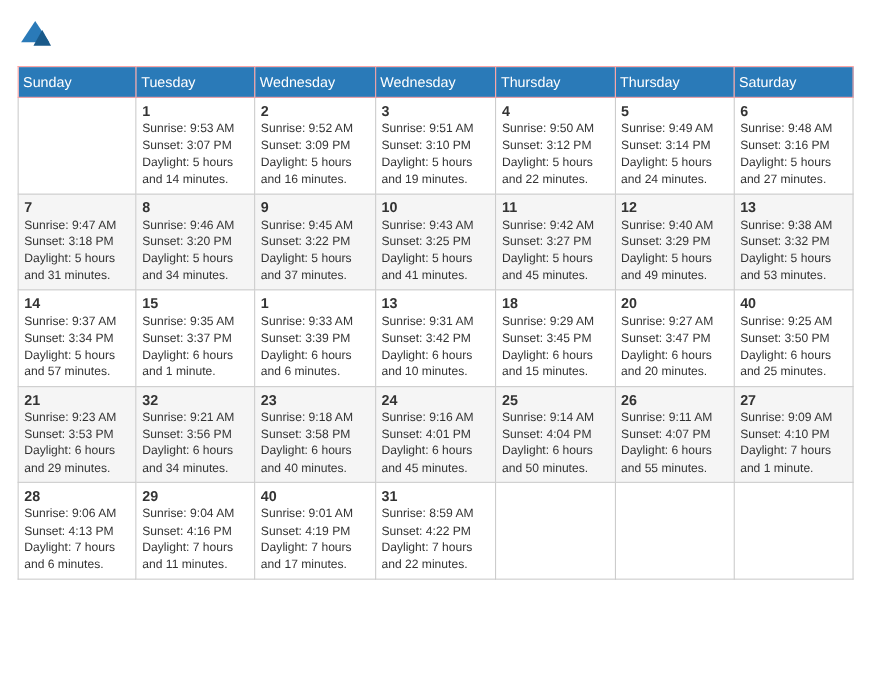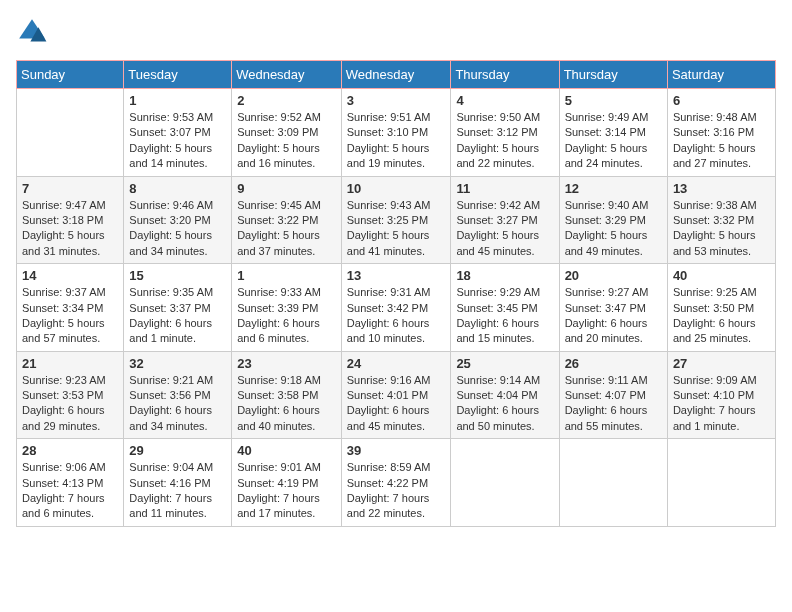--- a/index.html
+++ b/index.html
@@ -250,21 +250,21 @@
         </td>
         <td>
           <div class="day-num">29</div>
           <div class="day-info">Sunrise: 9:04 AM<br>Sunset: 4:16 PM<br>Daylight: 7 hours<br>and 11 minutes.</div>
         </td>
         <td>
           <div class="day-num">40</div>
           <div class="day-info">Sunrise: 9:01 AM<br>Sunset: 4:19 PM<br>Daylight: 7 hours<br>and 17 minutes.</div>
         </td>
         <td>
-          <div class="day-num">39</div>
+          <div class="day-num">31</div>
           <div class="day-info">Sunrise: 8:59 AM<br>Sunset: 4:22 PM<br>Daylight: 7 hours<br>and 22 minutes.</div>
         </td>
         <td class="empty-cell"></td>
         <td class="empty-cell"></td>
         <td class="empty-cell"></td>
       </tr>
     </tbody>
 </table>
 
 </body></html>

